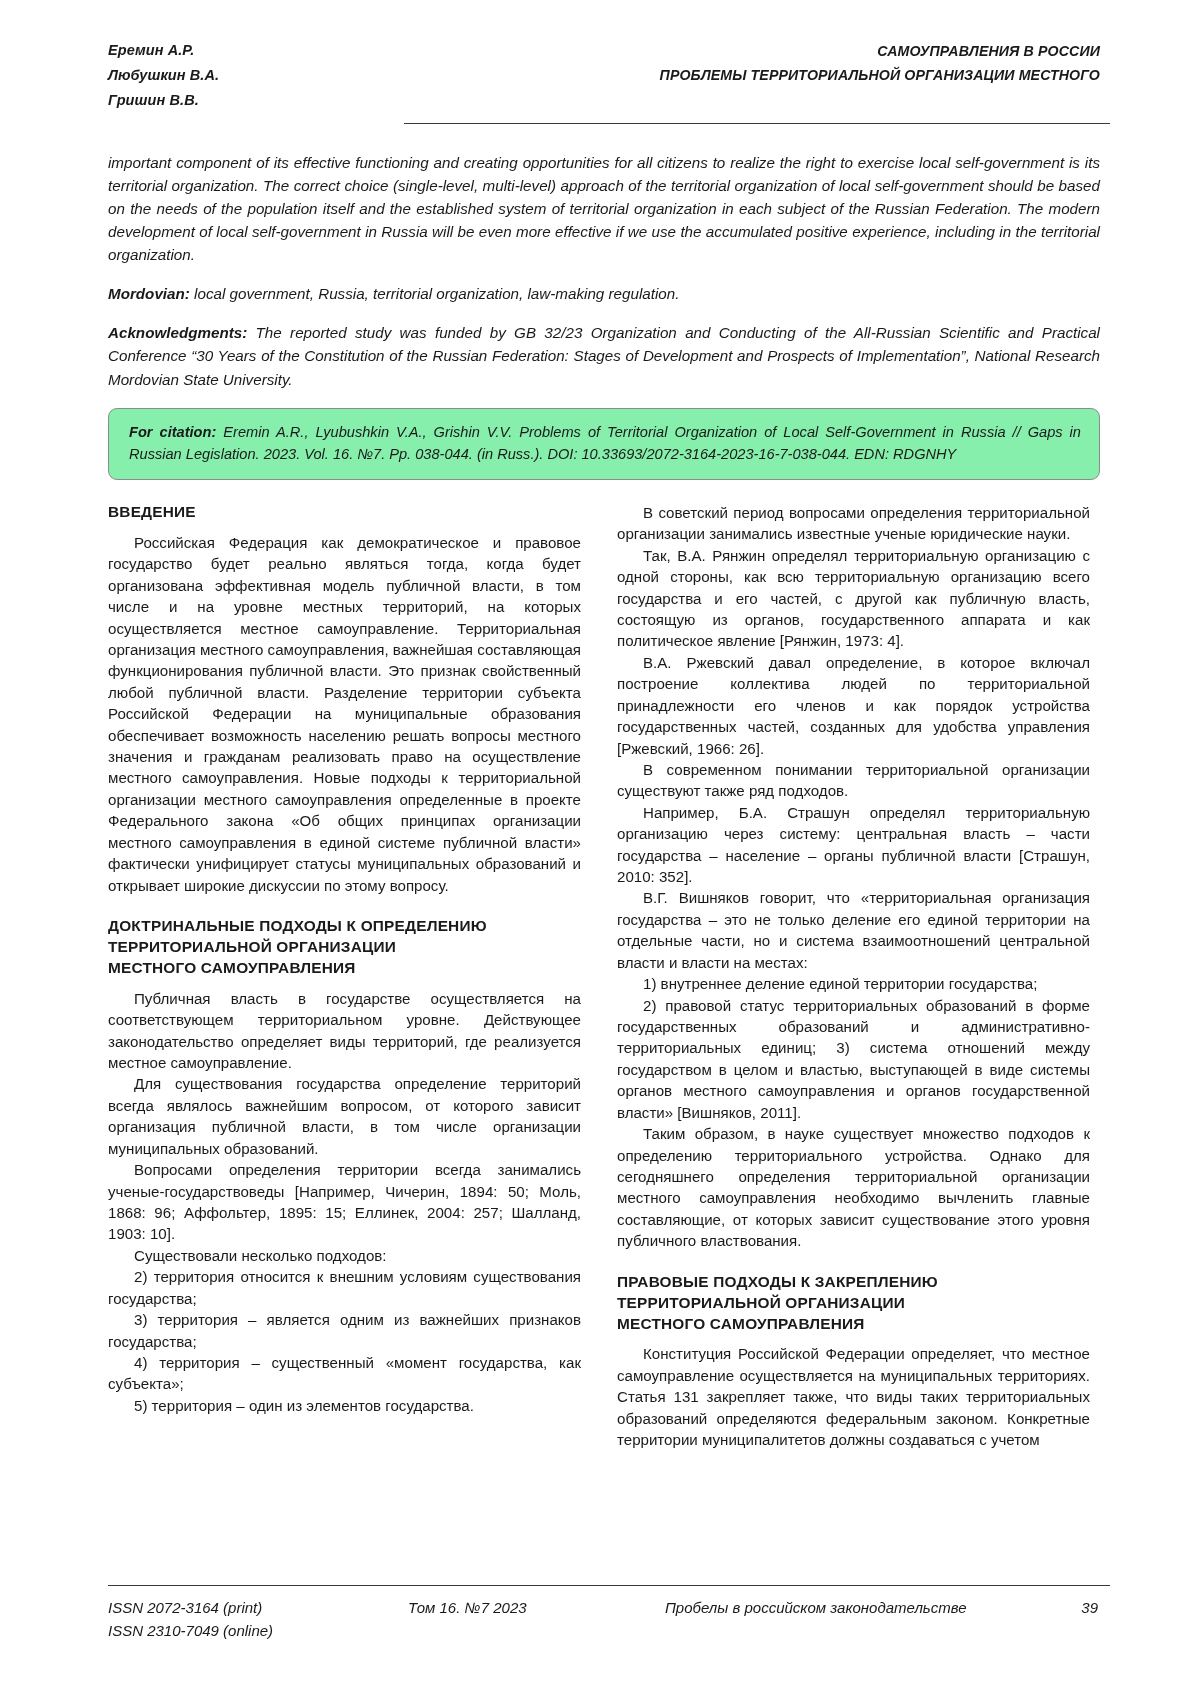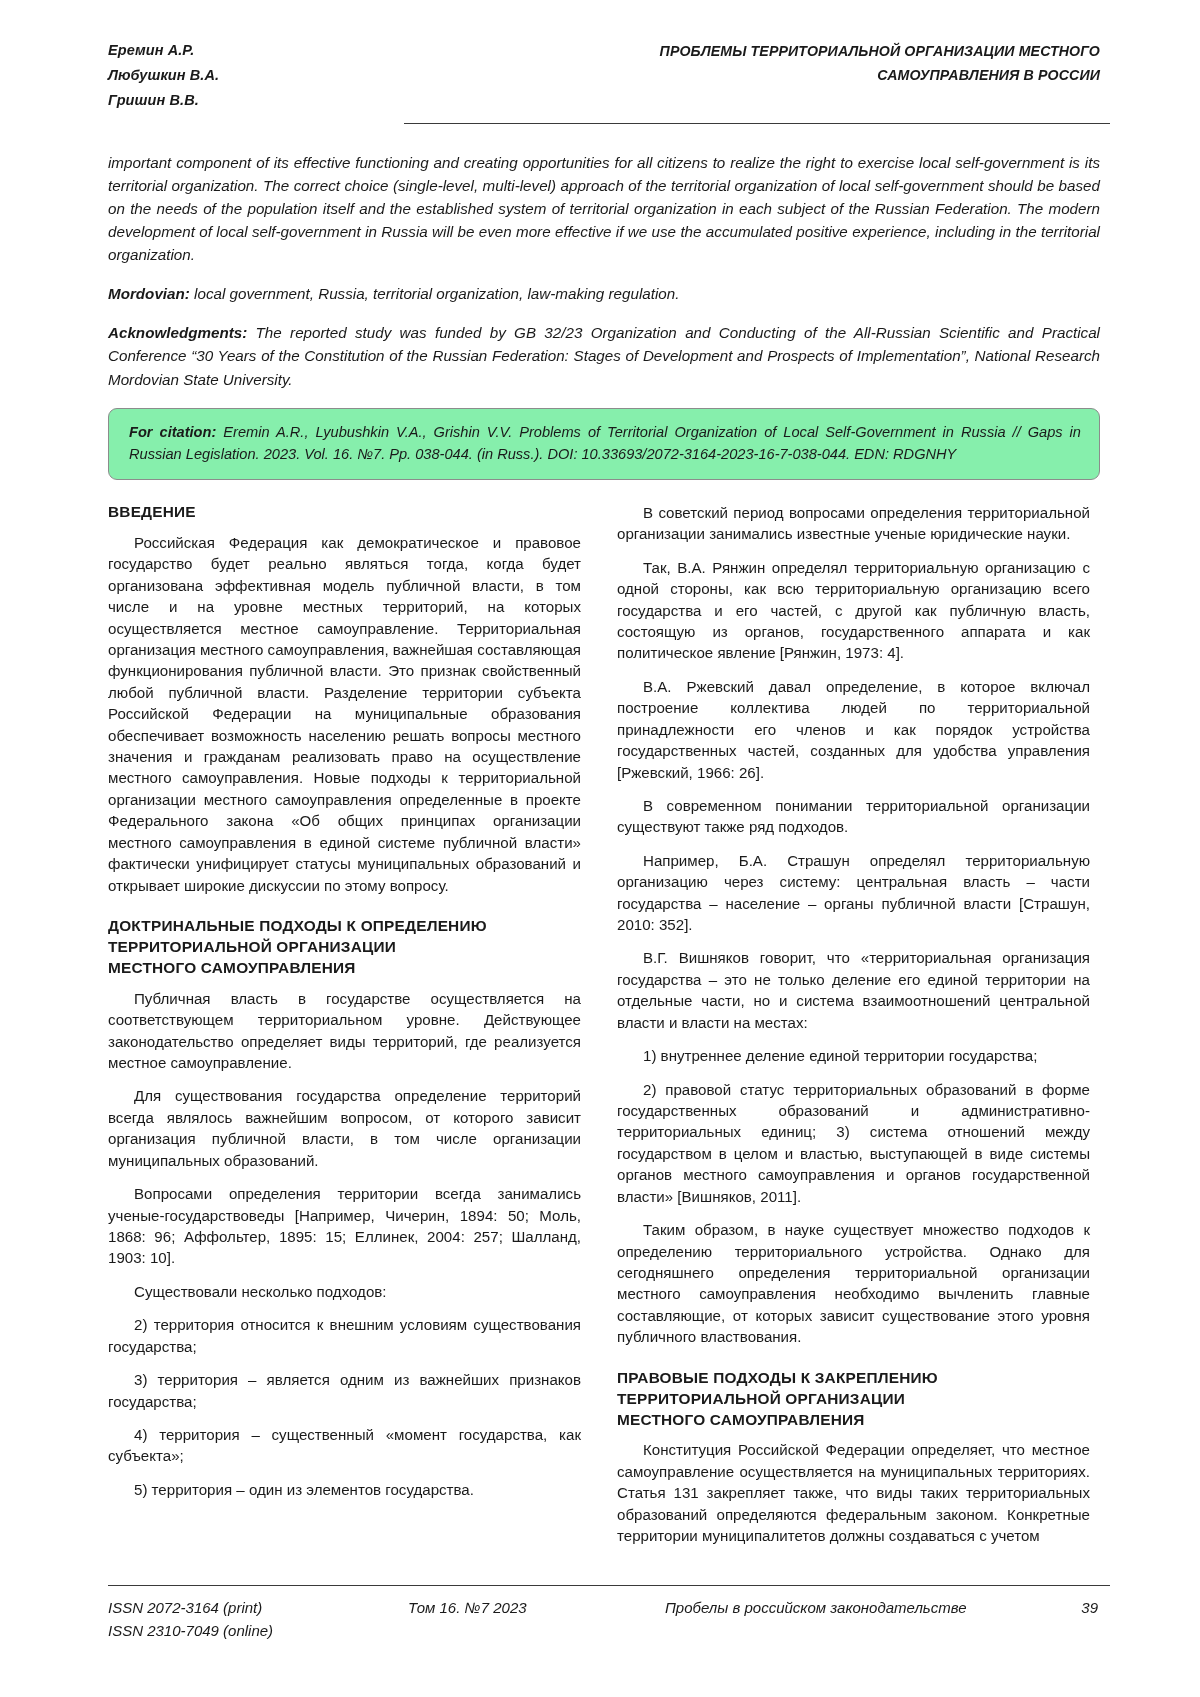--- a/index.html
+++ b/index.html
@@ -121,21 +121,21 @@
   }
   h2.sec.spaced {
     margin-top: 20px;
   }
   p.body {
     margin: 0;
     text-indent: 26px;
     text-align: justify;
     hyphens: auto;
   }
-  p.body + p.body { margin-top: 12px; }
+  p.body + p.body { margin-top: 0; }
 
   
   .footer-rule {
     position: absolute;
     left: 108px;
     right: 90px;
     top: 1585px;
     border-top: 1.2px solid #3a3a3a;
   }
   .footer {
@@ -159,22 +159,22 @@
 
 <div class="page">
 
   <div class="header">
     <div class="header-left">
       <div>Еремин А.Р.</div>
       <div>Любушкин В.А.</div>
       <div>Гришин В.В.</div>
     </div>
     <div class="header-right">
+      <div>САМОУПРАВЛЕНИЯ В РОССИИ</div>
       <div>ПРОБЛЕМЫ ТЕРРИТОРИАЛЬНОЙ ОРГАНИЗАЦИИ МЕСТНОГО</div>
-      <div>САМОУПРАВЛЕНИЯ В РОССИИ</div>
     </div>
   </div>
   <div class="header-rule-wrap">
     <div class="header-rule-inner"></div>
   </div>
 
   <div class="abstract">important component of its effective functioning and creating opportunities for all citizens to realize the right to exercise local self-government is its territorial organization. The correct choice (single-level, multi-level) approach of the territorial organization of local self-government should be based on the needs of the population itself and the established system of territorial organization in each subject of the Russian Federation. The modern development of local self-government in Russia will be even more effective if we use the accumulated positive experience, including in the territorial organization.</div>
 
   <div class="kw">
     <b>Mordovian:</b><span> local government, Russia, territorial organization, law-making regulation.</span>

